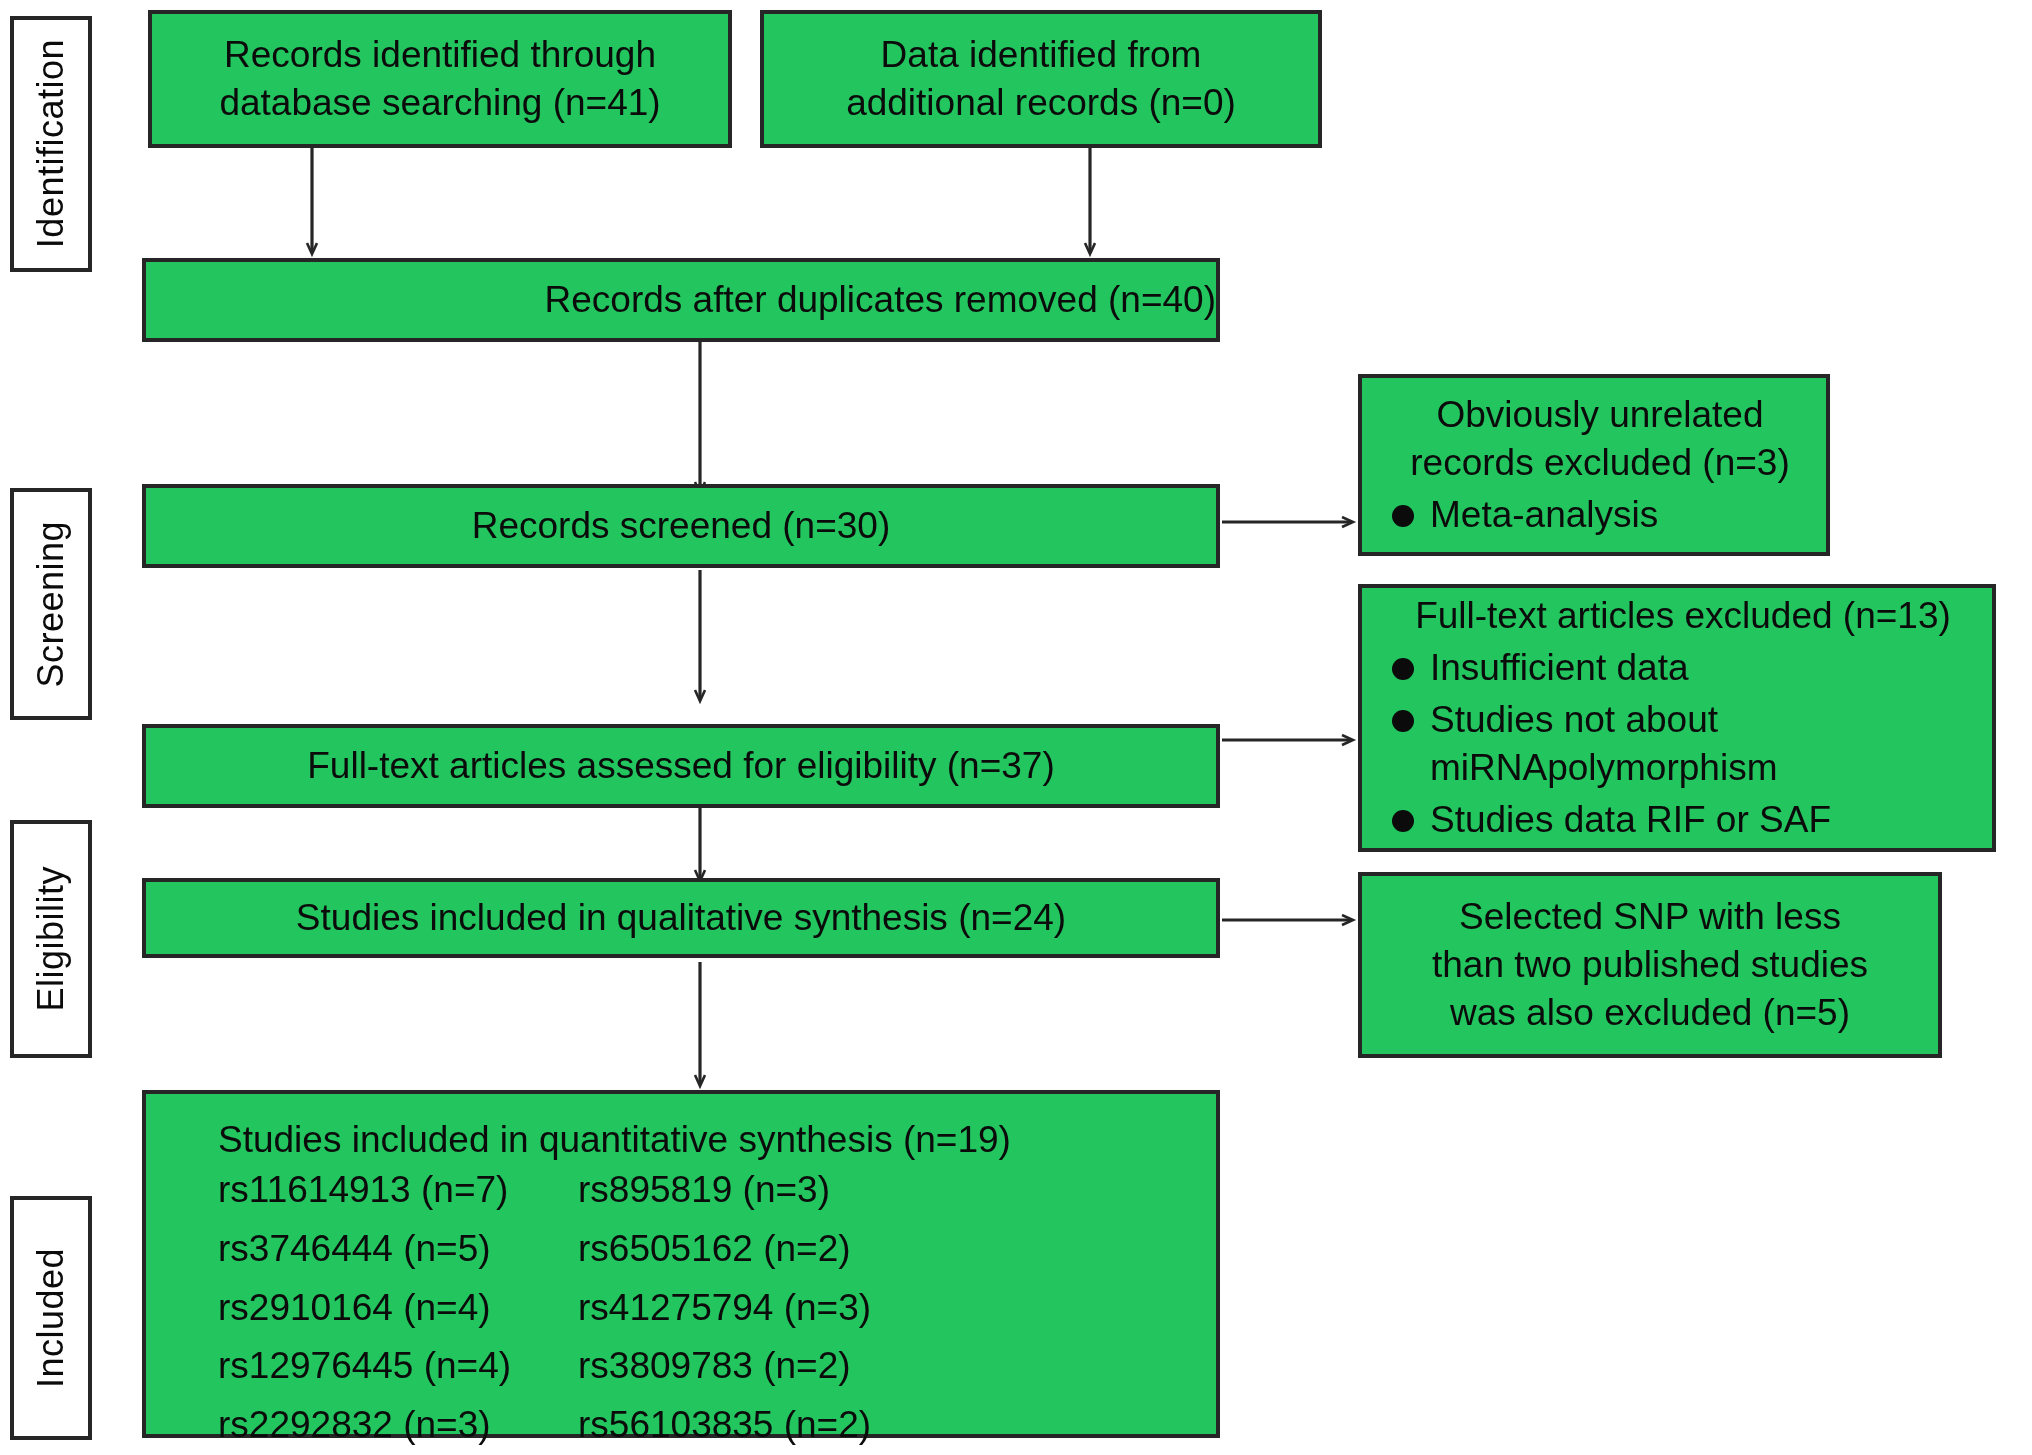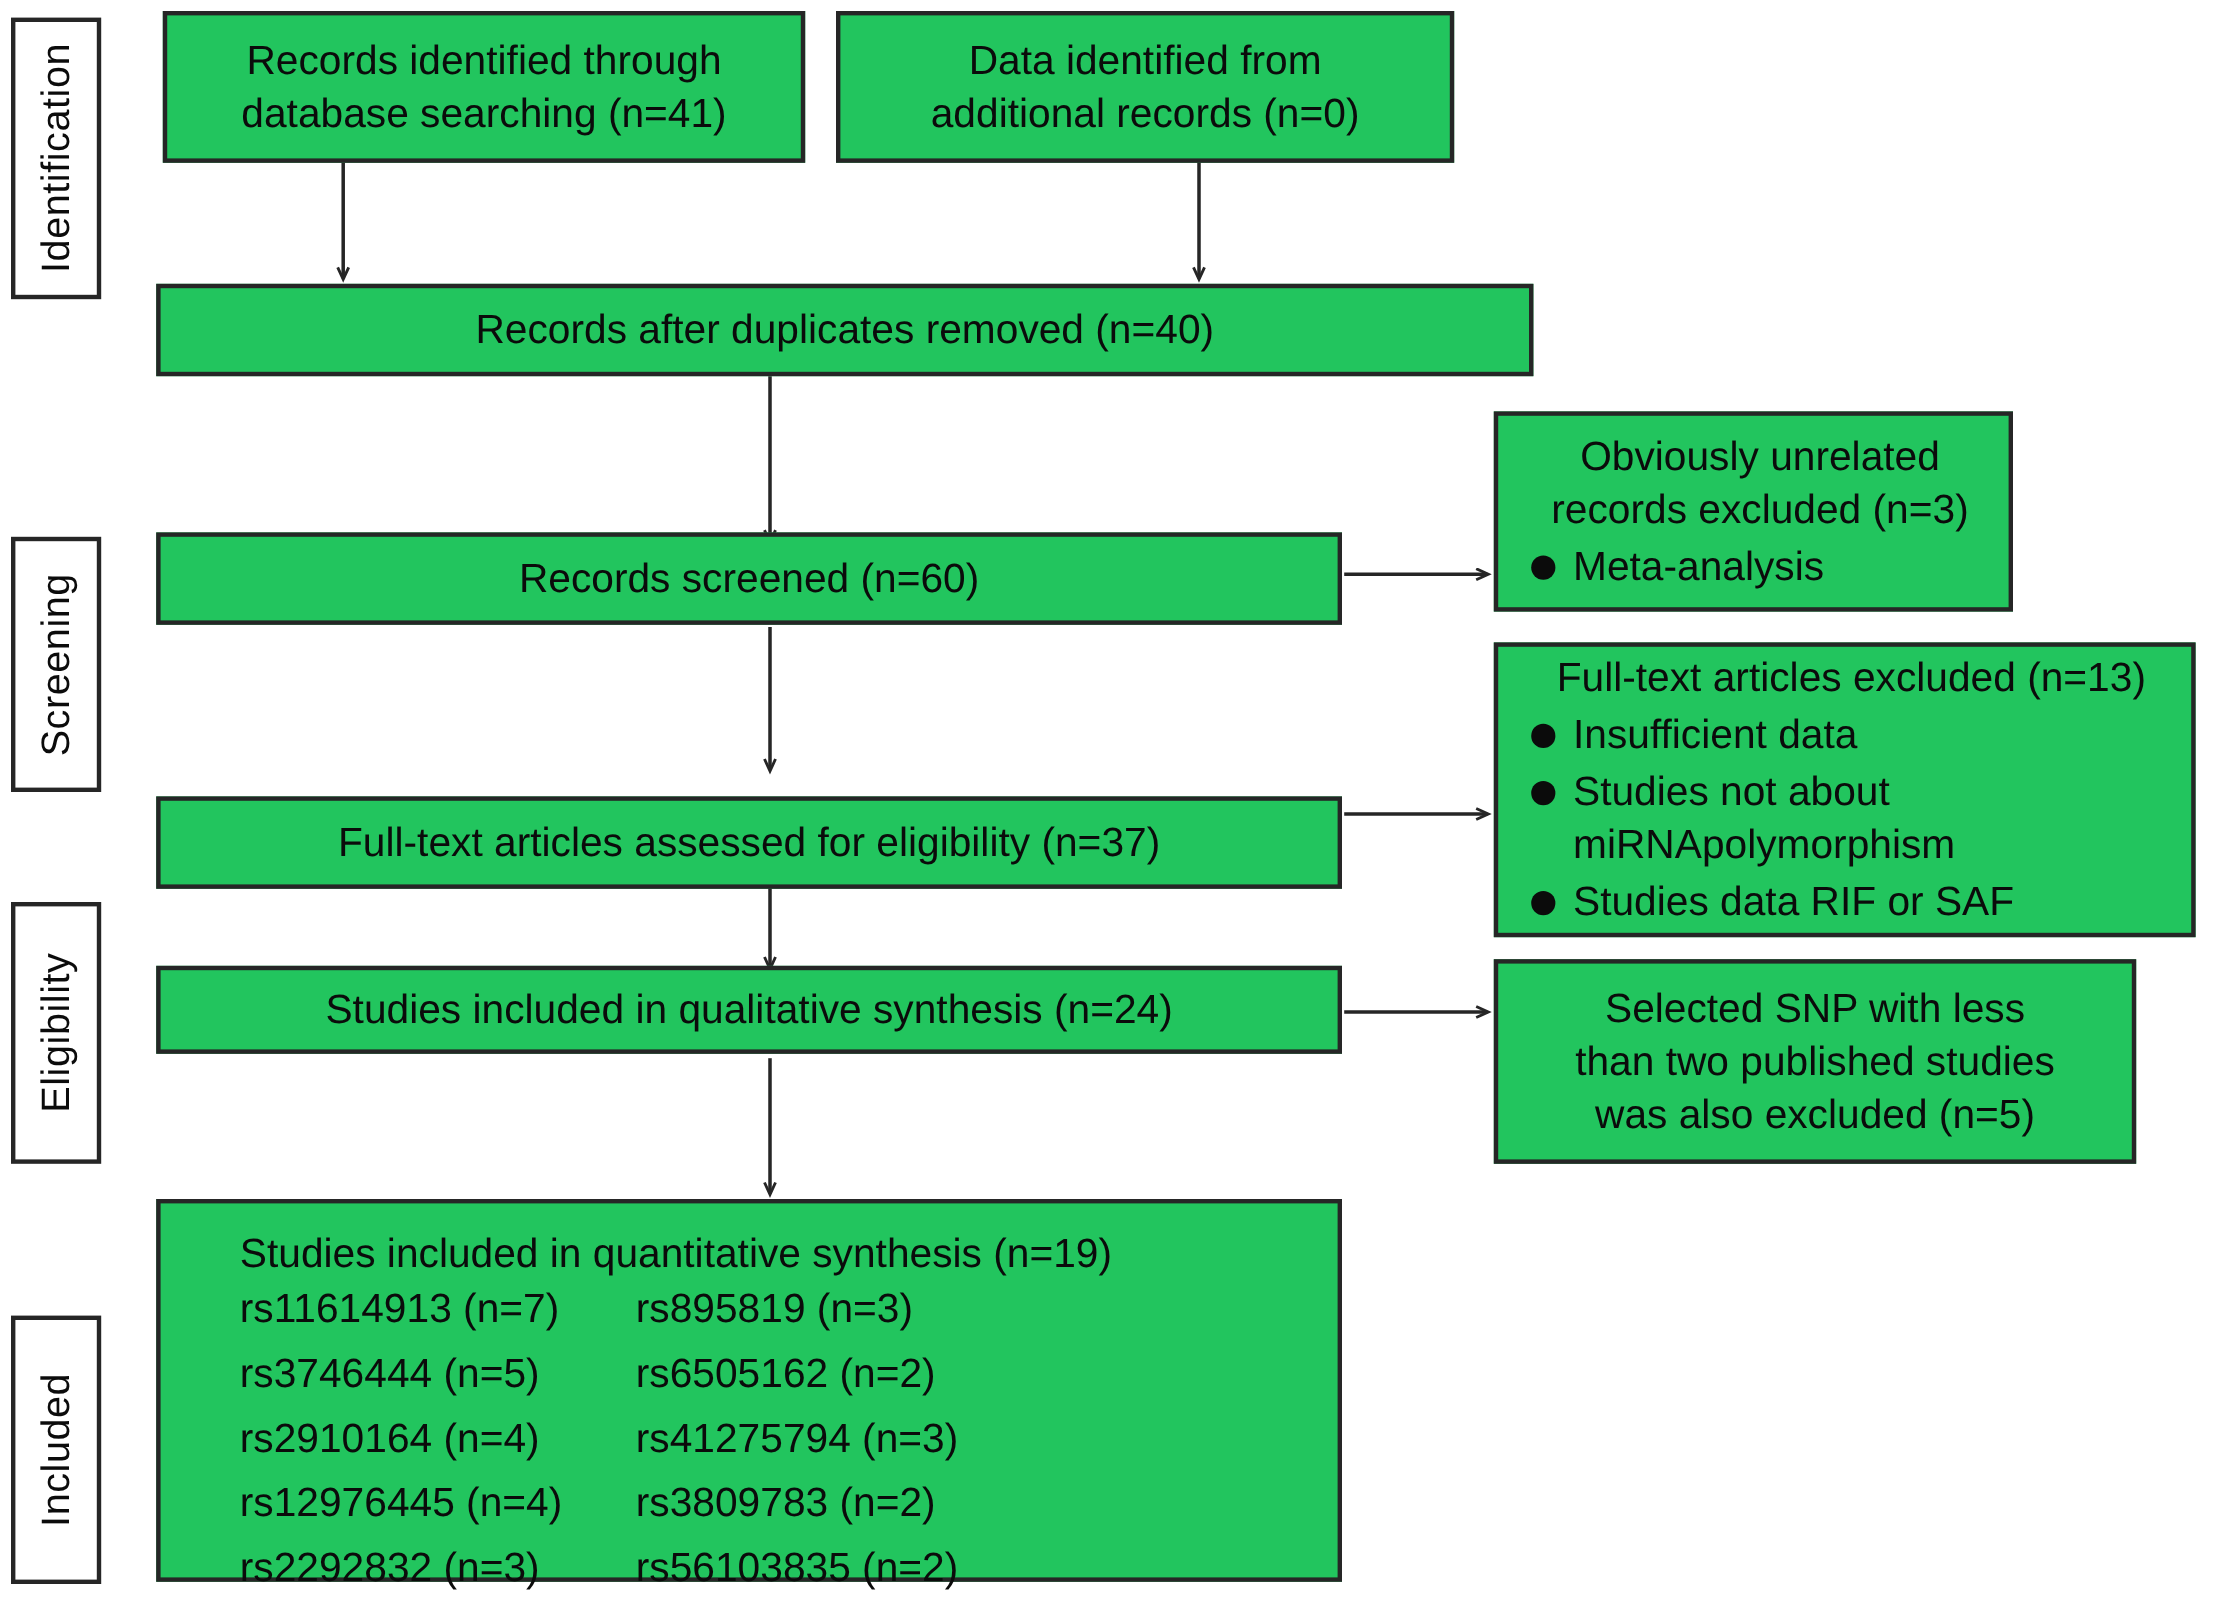--- a/index.html
+++ b/index.html
@@ -158,26 +158,26 @@
   <div class="box" style="left:148px; top:10px; width:584px; height:138px;">
     <div class="line">Records identified through</div>
     <div class="line">database searching (n=41)</div>
   </div>
 
   <div class="box" style="left:760px; top:10px; width:562px; height:138px;">
     <div class="line">Data identified from</div>
     <div class="line">additional records (n=0)</div>
   </div>
 
-  <div class="box" style="left:142px; top:258px; width:1252px; height:84px;">
+  <div class="box" style="left:142px; top:258px; width:1078px; height:84px;align-items:flex-end;">
     <div class="line">Records after duplicates removed (n=40)</div>
   </div>
 
   <div class="box" style="left:142px; top:484px; width:1078px; height:84px;">
-    <div class="line">Records screened (n=60)</div>
+    <div class="line">Records screened (n=30)</div>
   </div>
 
   <div class="box" style="left:1358px; top:374px; width:472px; height:182px;">
     <div class="bul-wrap">
       <div class="bul-title">Obviously unrelated</div>
       <div class="bul-title">records excluded (n=3)</div>
       <div class="bul-row">
         <span class="bul-dot"></span>
         <span class="bul-text">Meta-analysis</span>
       </div>

